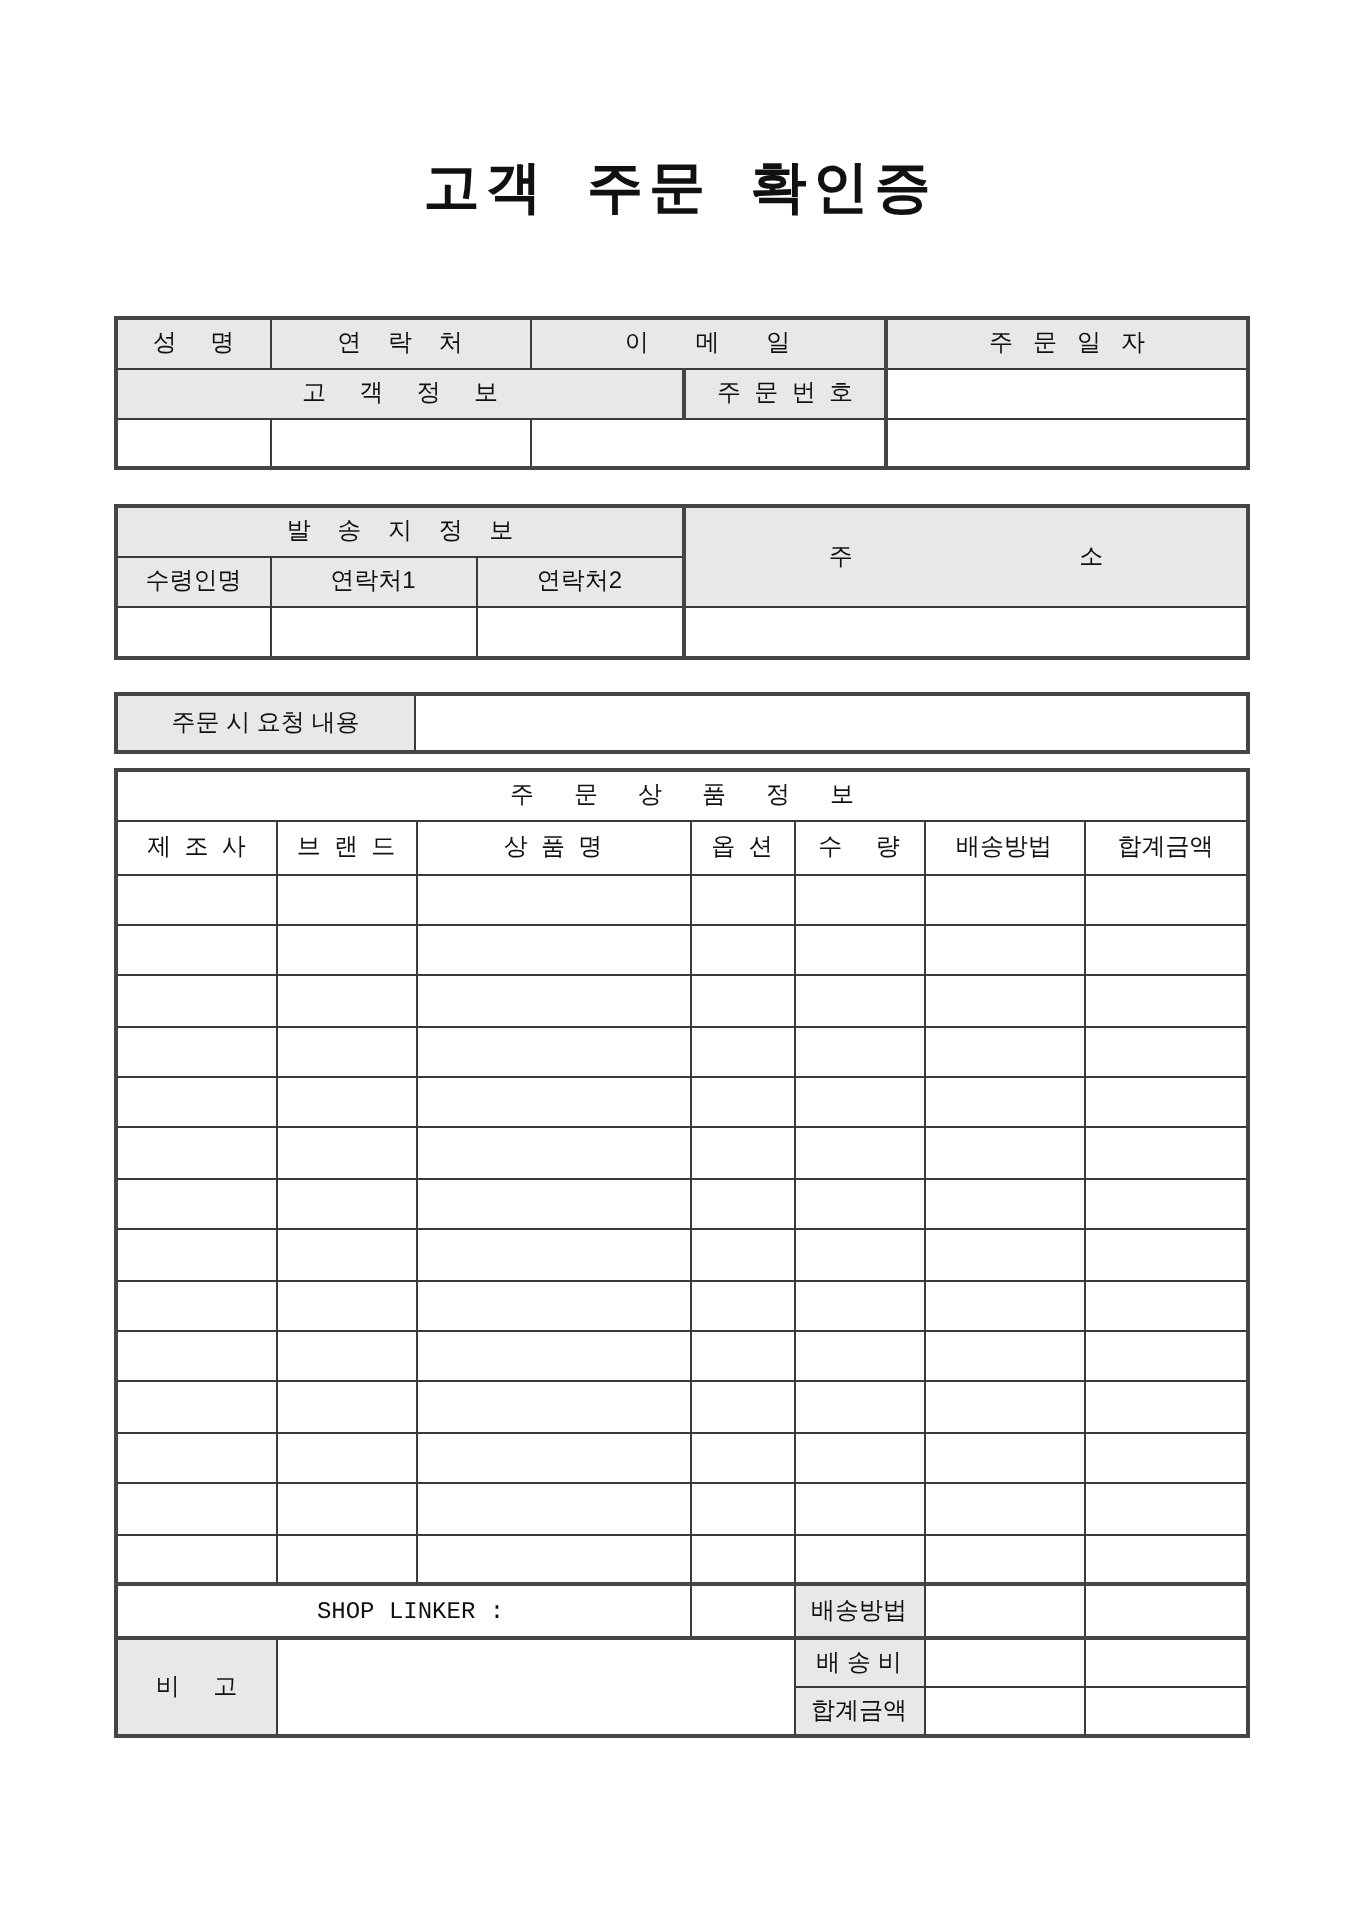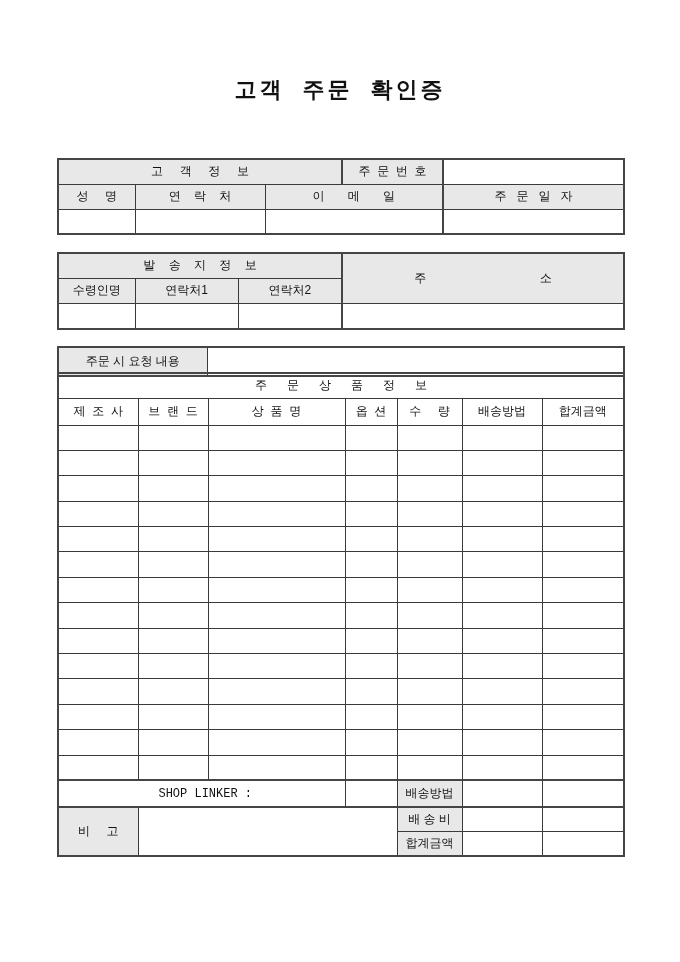--- a/index.html
+++ b/index.html
@@ -1,60 +1,60 @@
 <!DOCTYPE html>
 <html><head>
 <meta charset="utf-8">
 <style>
   html,body{margin:0;padding:0;background:#ffffff;}
   .page{position:relative;width:680px;height:962px;background:#ffffff;overflow:hidden;
         font-family:"Liberation Sans","DejaVu Sans",sans-serif;color:#111;}
   .title{position:absolute;top:75px;left:0;width:100%;text-align:center;margin:0;
-         font-size:22px;font-weight:bold;letter-spacing:3px;word-spacing:9px;white-space:pre;}
+         font-size:28px;font-weight:bold;letter-spacing:3px;word-spacing:9px;white-space:pre;}
   .subtitle{position:absolute;top:109px;left:0;width:100%;text-align:center;
             font-size:15px;font-weight:bold;letter-spacing:2px;white-space:pre;}
   table.frm{position:absolute;left:57px;border-collapse:collapse;table-layout:fixed;
             border:2px solid #454545;}
   table.frm td{border:1px solid #3a3a3a;font-size:12px;text-align:center;vertical-align:middle;
                padding:0;overflow:hidden;white-space:pre;}
   .gray{background:#e8e8e8;}
   .bl2{border-left:2px solid #454545 !important;}
   .bt2{border-top:2px solid #454545 !important;}
   .left{text-align:left;padding-left:7px !important;}
   .mono{font-family:"Liberation Mono","DejaVu Sans Mono",monospace;font-size:13px;}
   tr.h25{height:25px;} tr.h26{height:26px;} tr.h27{height:27px;}
   tr.h29{height:29px;} tr.hb{height:25.4px;} tr.h245{height:24.5px;}
-  #t-customer{top:158px;} #t-shipping{top:252px;} #t-request{top:346px;padding-left:16px;} #t-items{top:372px;border-radius:16px;}
+  #t-customer{top:158px;} #t-shipping{top:252px;} #t-request{top:346px;padding-left:16px;} #t-items{top:384px;border-radius:16px;}
 </style>
 </head>
 <body>
 
 <div class="page">
 
   <h1 class="title">고객 주문 확인증</h1>
 
   <table class="frm" id="t-customer">
     <colgroup>
         <col style="width:77px">
         <col style="width:130px">
         <col style="width:77px">
         <col style="width:101px">
         <col style="width:181px">
       </colgroup>
     <tbody>
         <tr class="h25">
-      <td colspan="3" class="gray">고     객     정     보</td>
-      <td class="gray bl2">주  문  번  호</td>
-      <td class="bl2"></td>
-    </tr>
-    <tr class="h25">
       <td class="gray">성     명</td>
       <td class="gray">연    락    처</td>
       <td colspan="2" class="gray">이       메       일</td>
       <td class="gray bl2">주   문   일   자</td>
+    </tr>
+    <tr class="h25">
+      <td colspan="3" class="gray">고     객     정     보</td>
+      <td class="gray bl2">주  문  번  호</td>
+      <td class="bl2"></td>
     </tr>
     <tr class="h25">
       <td></td>
       <td></td>
       <td colspan="2"></td>
       <td class="bl2"></td>
     </tr>
   </tbody>
     </table>
 

